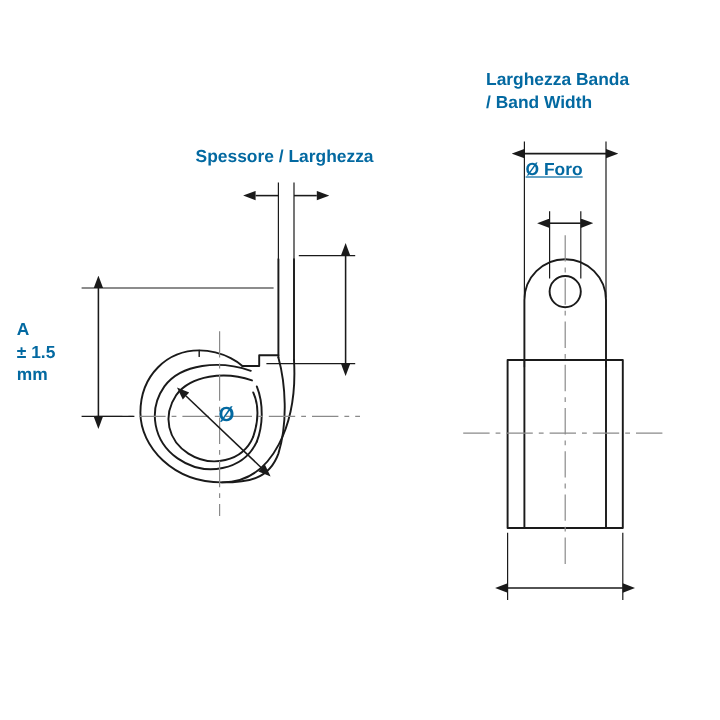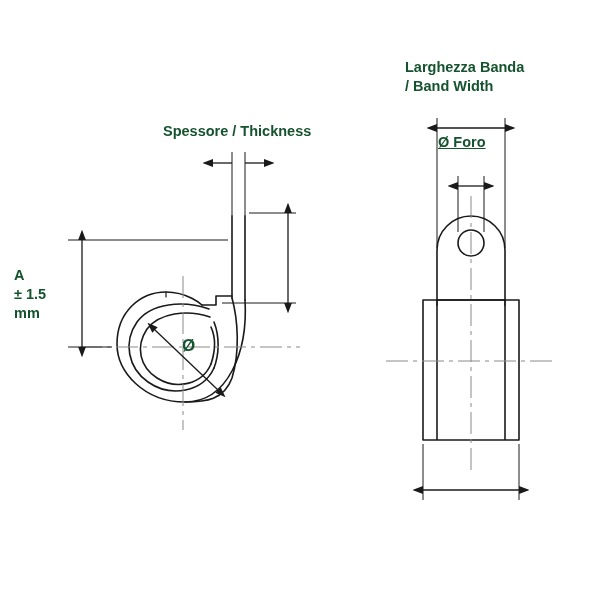--- a/index.html
+++ b/index.html
@@ -10,21 +10,21 @@
   #stage {
     position: relative;
     width: 600px;
     height: 600px;
     background: #ffffff;
     font-family: "Liberation Sans", sans-serif;
     overflow: hidden;
   }
   .label {
     position: absolute;
-    color: #14532d;
+    color: #0369a1;
     font-weight: bold;
     font-size: 14.5px;
     line-height: 19px;
     white-space: pre-line;
   }
   .label.left { text-align: left; }
   svg.drawing {
     position: absolute;
     left: 0;
     top: 0;
@@ -143,21 +143,21 @@
       <line x1="437" y1="128" x2="505" y2="128" stroke-width="1.3" marker-start="url(#arrowStart)" marker-end="url(#arrowEnd)"></line>
     </g>
 
     <g stroke="#1a1a1a" fill="none">
       <line x1="423" y1="444" x2="423" y2="500" stroke-width="1"></line>
       <line x1="519" y1="444" x2="519" y2="500" stroke-width="1"></line>
       <line x1="423" y1="490" x2="519" y2="490" stroke-width="1.3" marker-start="url(#arrowStart)" marker-end="url(#arrowEnd)"></line>
     </g>
   </svg>
 
-  <div class="label left" style="left:163px; top:122px;">Spessore / Thickness</div>
+  <div class="label left" style="left:163px; top:122px;">Spessore / Larghezza</div>
 
   <div class="label left" style="left:14px; top:266px;">A
 ± 1.5
 mm</div>
 
   <div class="label left" style="left:182px; top:336px; font-size:17px;">Ø</div>
 
   <div class="label left" style="left:405px; top:58px;">Larghezza Banda
 / Band Width</div>
 

